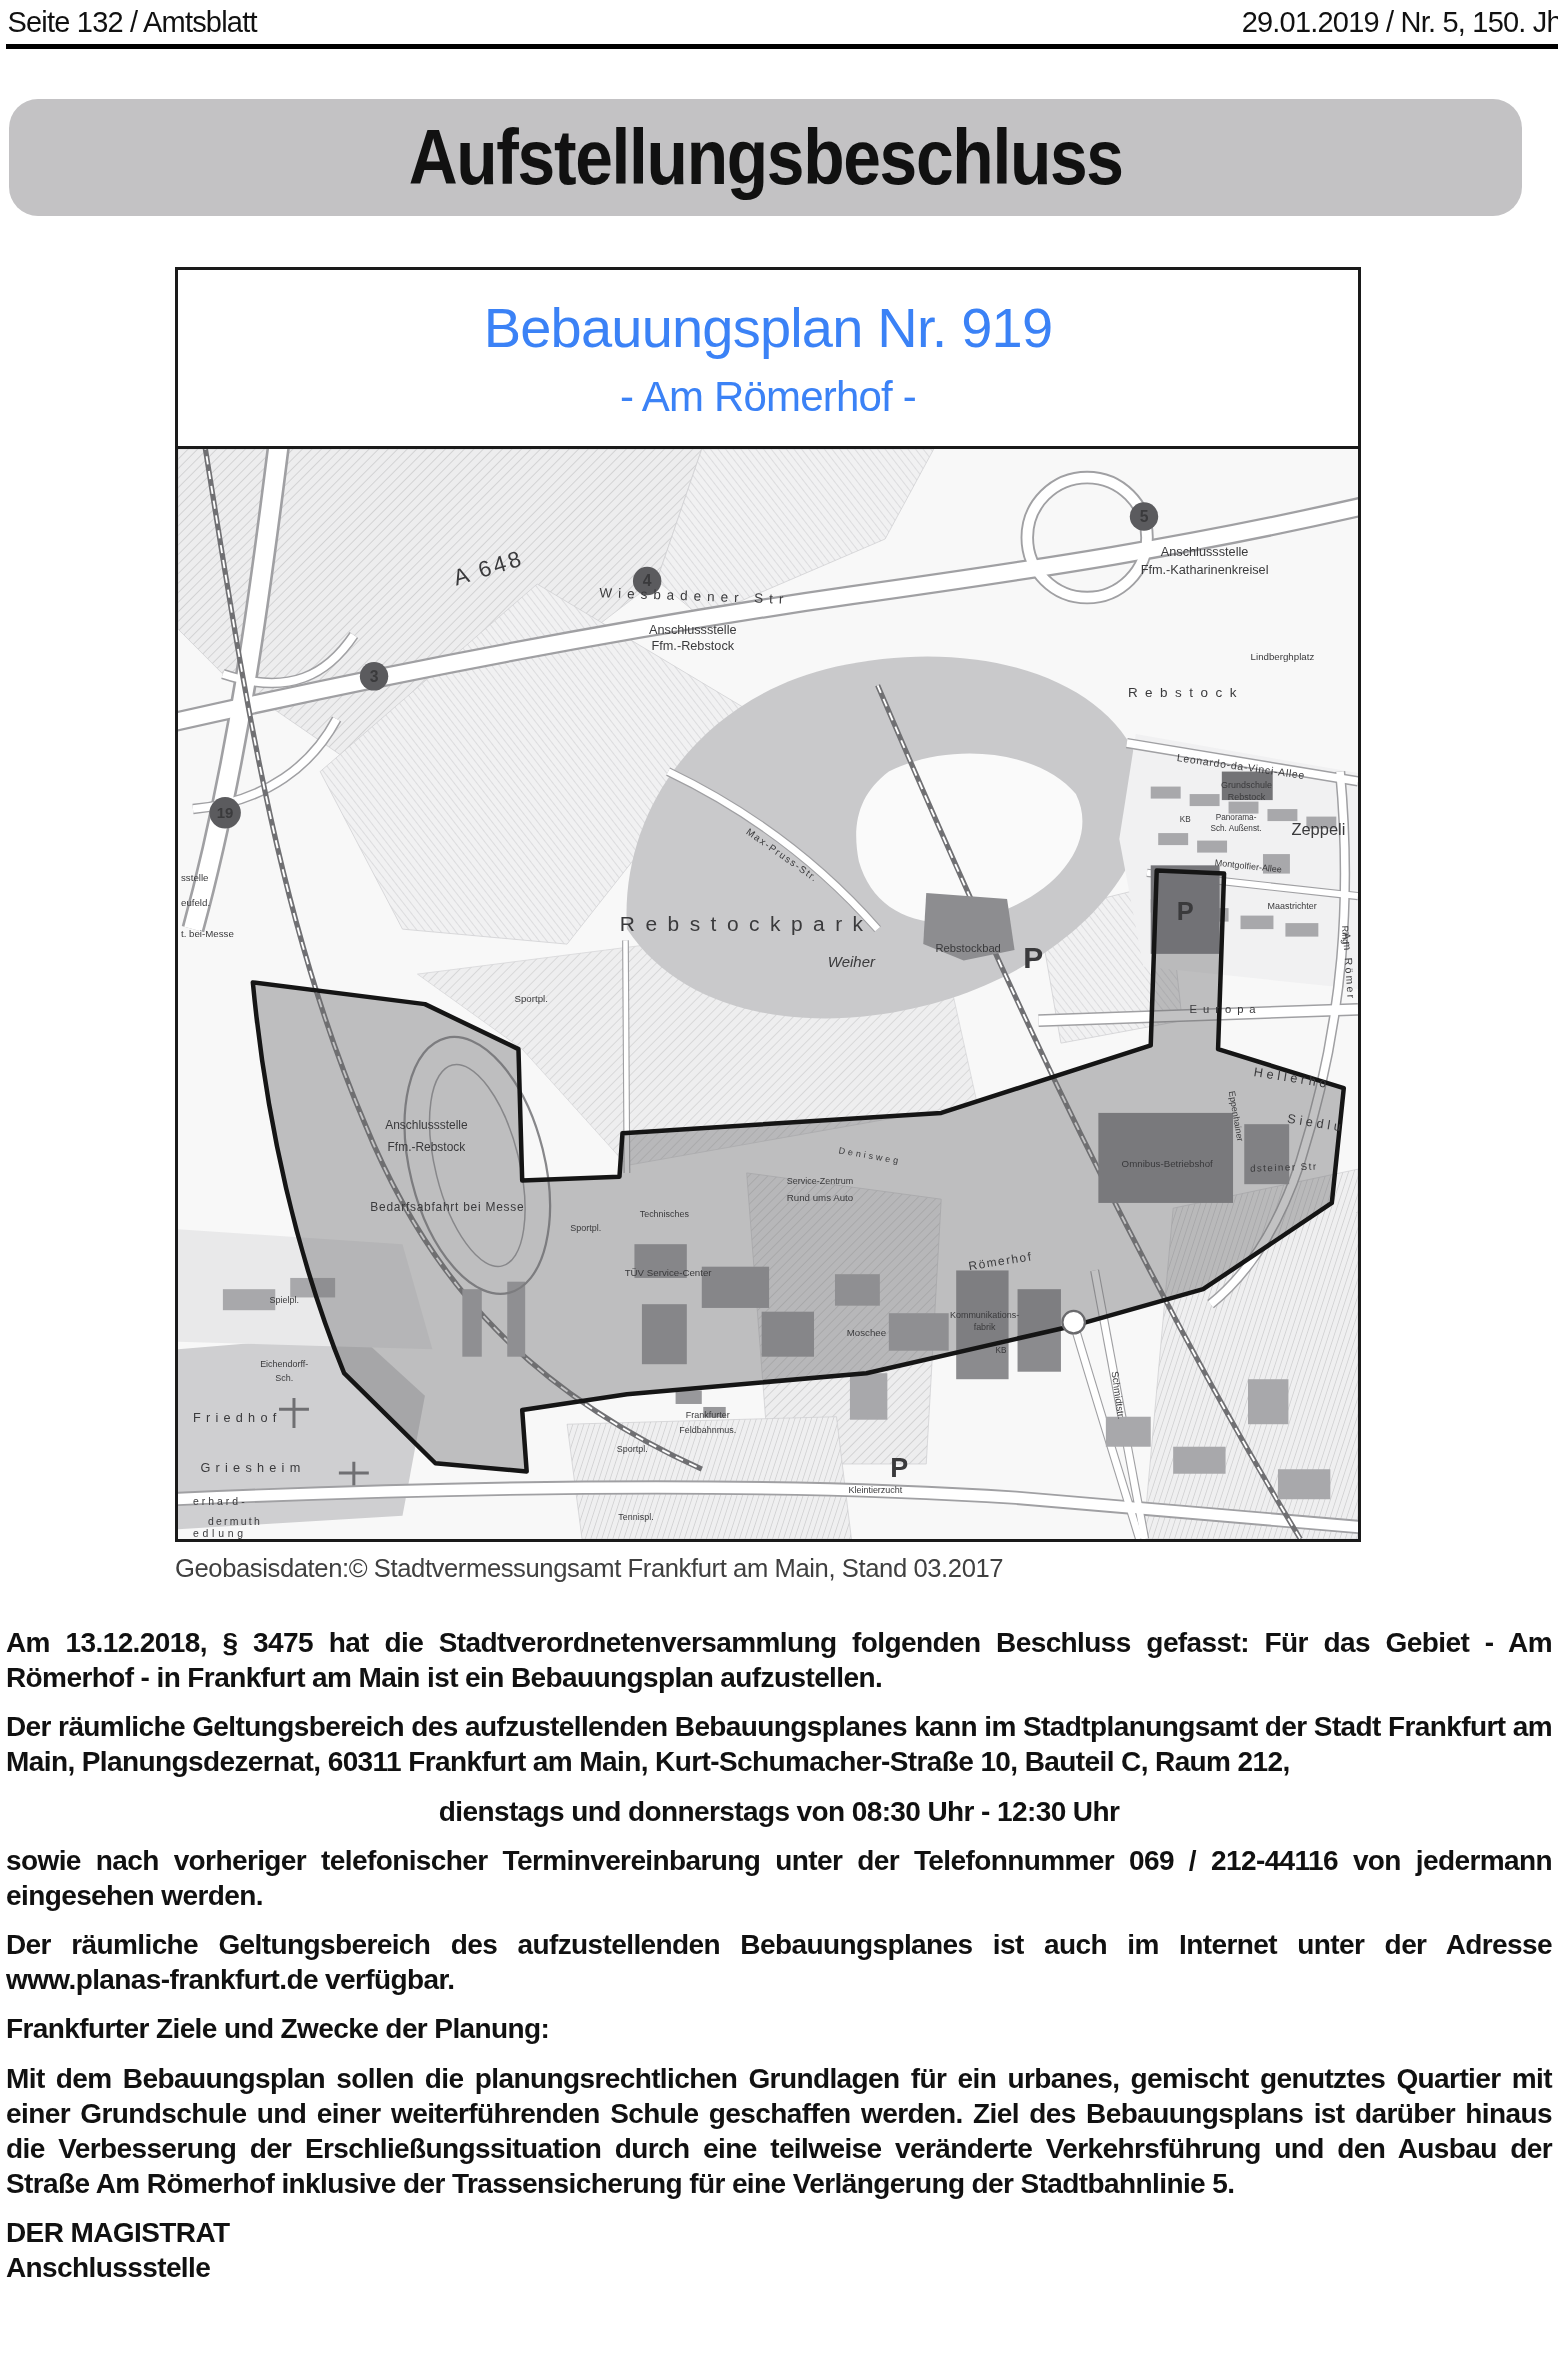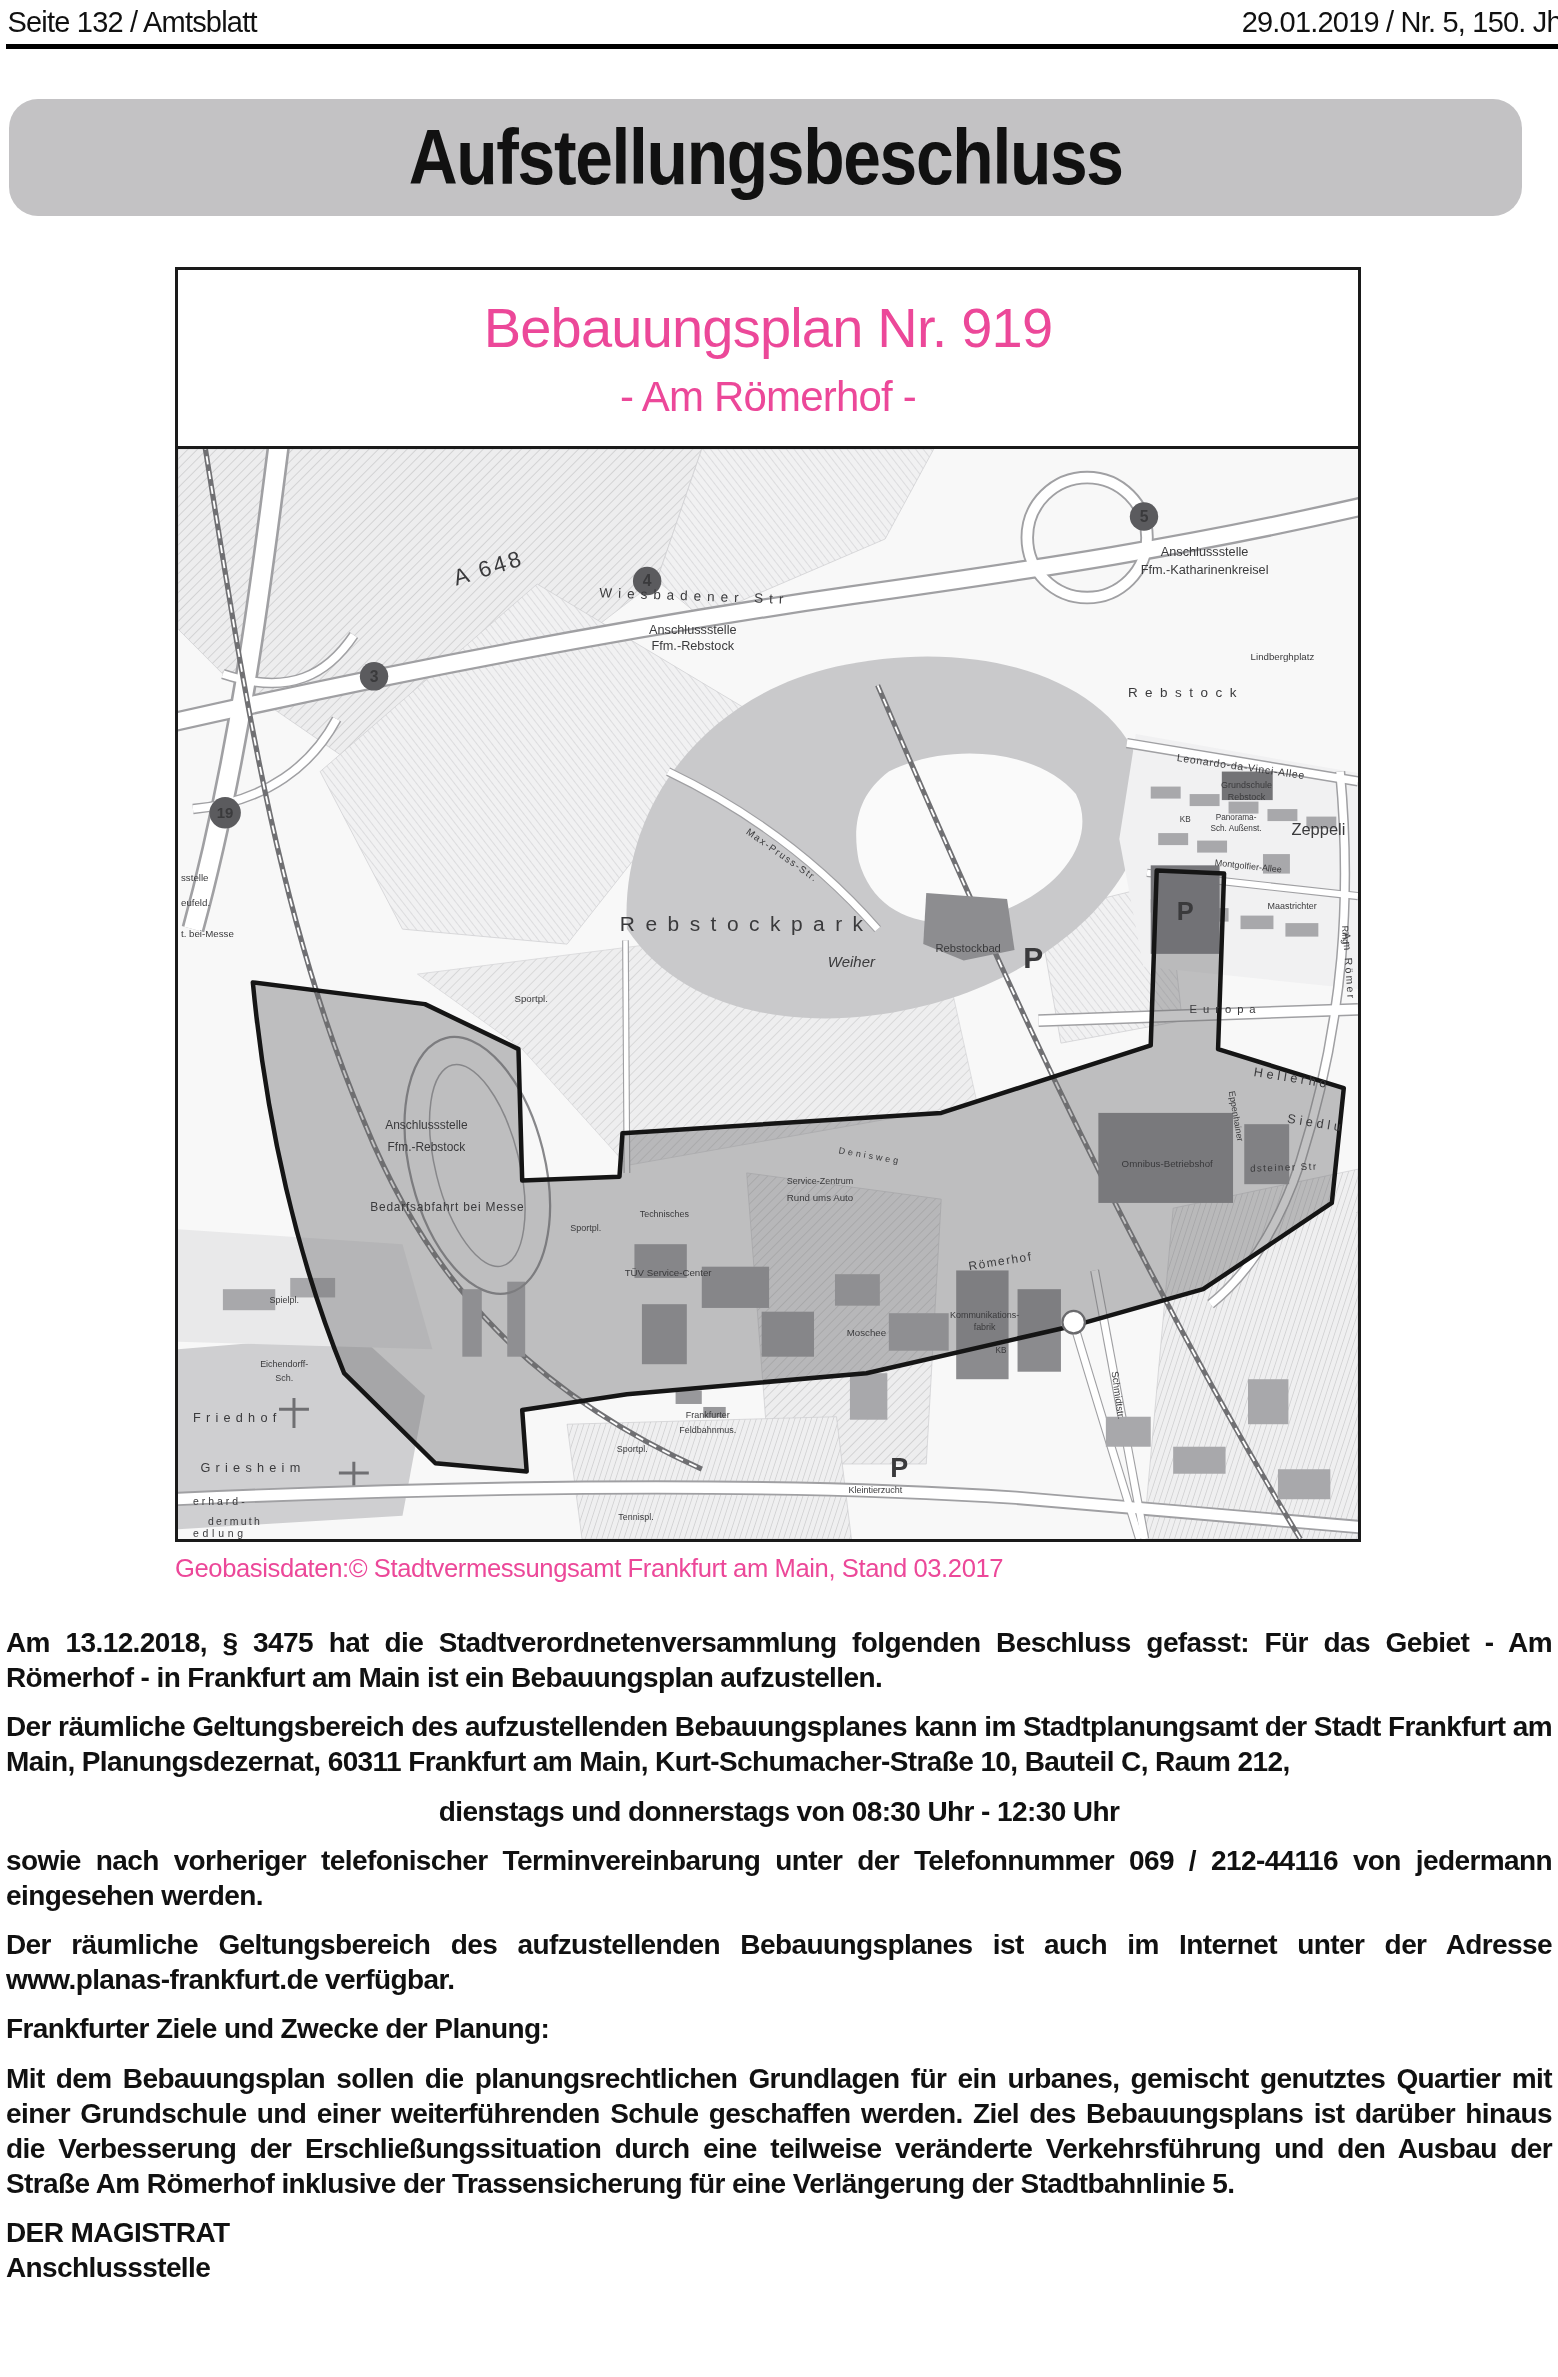--- a/index.html
+++ b/index.html
@@ -10,25 +10,25 @@
   .hdr-right{position:absolute;right:7.5px;top:6px;font-size:29px;letter-spacing:-0.8px;}
   .hdr-rule{position:absolute;left:6px;right:6px;top:44px;height:4.5px;background:#000;}
   
   .banner{position:absolute;left:9px;top:99px;width:1513px;height:117px;background:#c3c2c4;
           display:flex;align-items:center;justify-content:center;border-radius:29px;}
   .banner h1{margin:0;font-size:77px;font-weight:bold;letter-spacing:-1.5px;transform:scaleX(.88);}
   
   .figure{position:absolute;left:175px;top:267px;width:1186px;height:1275px;
           border:3px solid #1a1a1a;box-sizing:border-box;background:#fff;}
   .fig-title{height:179px;border-bottom:3px solid #1a1a1a;box-sizing:border-box;
-             display:flex;flex-direction:column;align-items:center;justify-content:center;gap:13px;color:#ec4899;}
+             display:flex;flex-direction:column;align-items:center;justify-content:center;gap:13px;color:#3b82f6;}
   .fig-title .t1{font-size:56px;letter-spacing:-0.8px;}
   .fig-title .t2{font-size:42px;letter-spacing:-0.8px;}
   .fig-map{width:100%;height:calc(100% - 179px);display:block;}
-  .caption{position:absolute;left:175px;top:1554px;font-size:25.6px;color:#ec4899;letter-spacing:-0.4px;}
+  .caption{position:absolute;left:175px;top:1554px;font-size:25.6px;color:#404040;letter-spacing:-0.4px;}
   
   .bodytext{position:absolute;left:6px;top:1625px;width:1546px;font-size:28px;line-height:35px;letter-spacing:-0.6px;}
   .bodytext p{margin:0 0 14.3px 0;text-align:justify;font-weight:bold;}
   .bodytext p.noj{text-align:center;}
   .bodytext h2{margin:0 0 14.3px 0;font-size:28px;line-height:35px;font-weight:bold;text-align:left;}
   .closing{margin-top:3px;text-align:left;padding-right:36px;font-weight:bold;}
   .closing div{line-height:35px;}
   
   .figure svg text{font-family:"Liberation Sans",sans-serif;fill:#3a3a3c;}
 </style>

